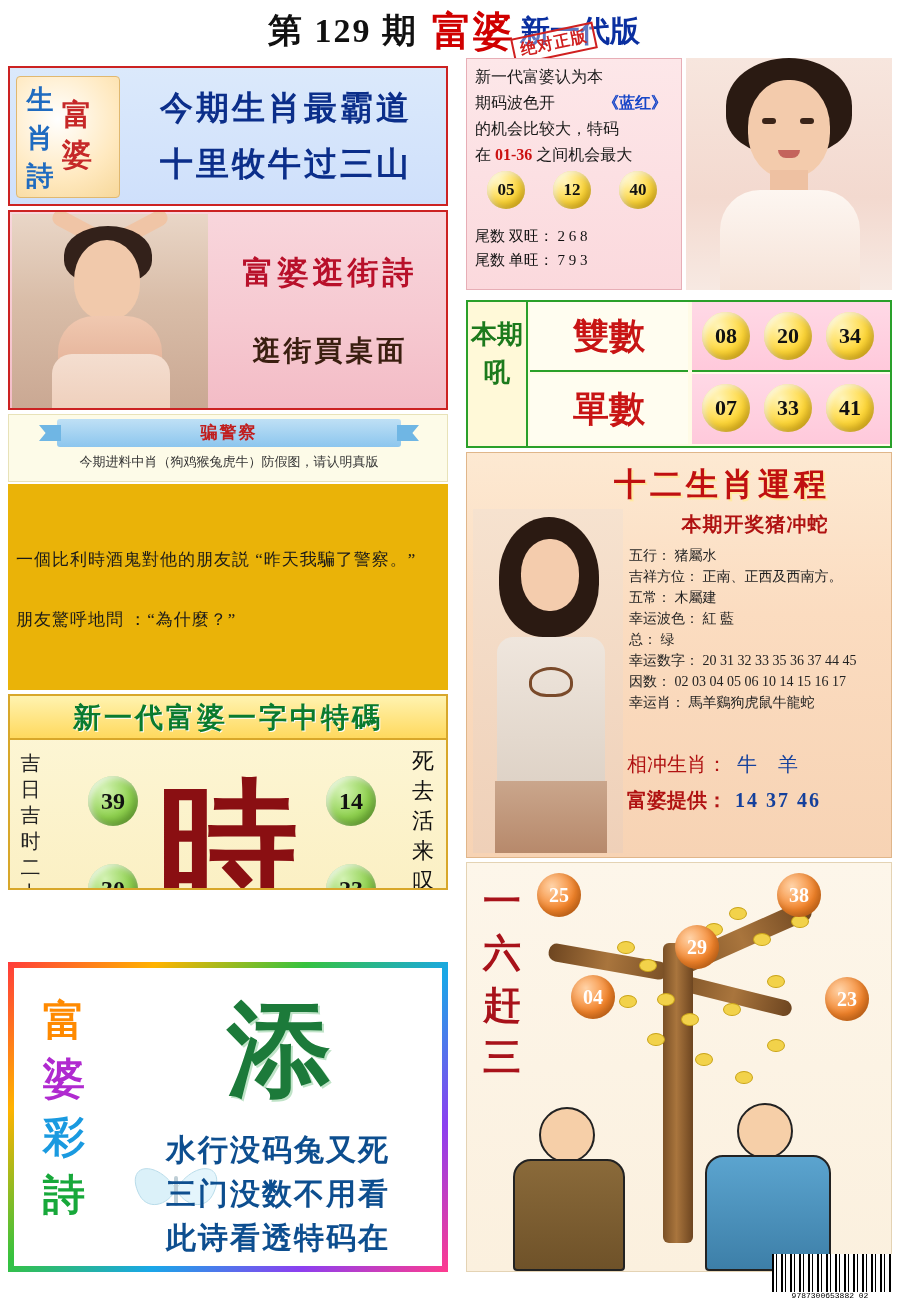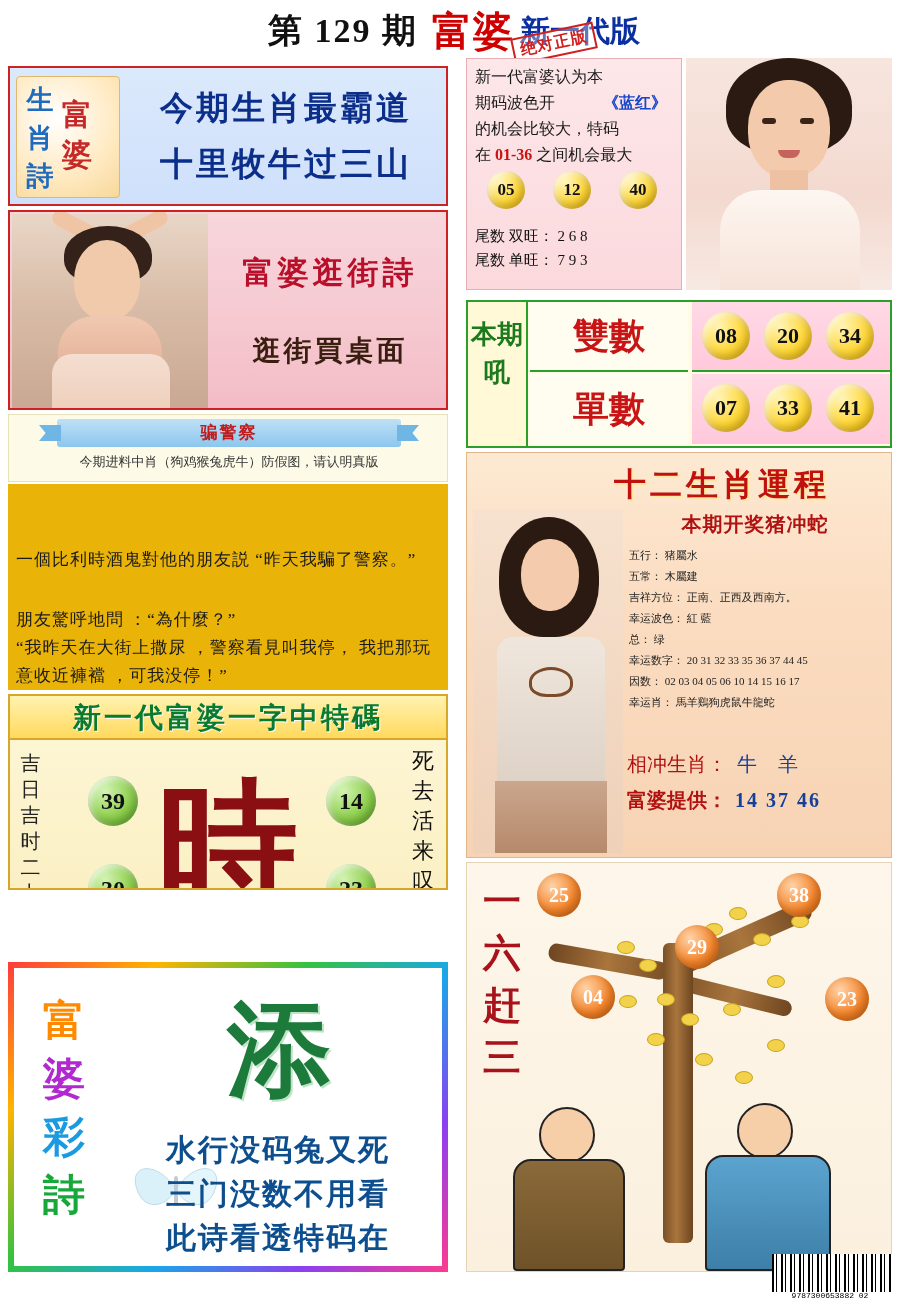--- a/index.html
+++ b/index.html
@@ -366,21 +366,21 @@
   .zf-photo .bull {
     position: absolute; left: 56px; top: 158px; width: 44px; height: 30px;
     border: 3px solid #7a4a2a; border-radius: 50% 50% 40% 40%;
   }
   .zf-photo .jeans {
     position: absolute; left: 22px; top: 272px; width: 112px; height: 72px;
     background: linear-gradient(180deg,#caa68c 0%, #b7896b 100%);
   }
   .zf-rows {
     position: absolute; left: 162px; top: 92px; width: 256px;
-    font-family: "Liberation Serif", serif; font-size: 11px; color: #222; line-height: 21px;
+    font-family: "Liberation Serif", serif; font-size: 14px; color: #222; line-height: 21px;
   }
   .zf-rows div { white-space: nowrap; }
   .zf-clash {
     position: absolute; left: 160px; top: 298px; width: 258px;
     font-family: "Liberation Serif", serif; font-size: 20px; font-weight: normal; color: #b01212;
   }
   .zf-clash .val { color: #14409c; margin-left: 10px; letter-spacing: 8px; }
   .zf-provide {
     position: absolute; left: 160px; top: 334px; width: 258px;
     font-family: "Liberation Serif", serif; font-size: 20px; font-weight: bold; color: #b01212;
@@ -482,21 +482,20 @@
   <div class="panel p-notice">
     <div class="ribbon">
       <div class="ribbon-text">骗警察</div>
     </div>
     <div class="notice-text">今期进料中肖（狗鸡猴兔虎牛）防假图，请认明真版</div>
   </div>
 
   <div class="panel p-joke">
     <div class="joke-p joke-1">一個比利時酒鬼對他的朋友説 “昨天我騙了警察。”</div>
     <div class="joke-p joke-2">朋友驚呼地問 ：“為什麼？”</div>
-    <div class="joke-p joke-3">“我昨天在大街上撒尿 ，警察看見叫我停， 我把那玩意收近褲襠 ，可我没停！”</div>
   </div>
 
   <div class="panel p-word">
     <div class="word-banner">
       <div class="word-banner-text">新一代富婆一字中特碼</div>
     </div>
     <div class="word-side-left">吉日吉时二七连</div>
     <div class="word-big">時</div>
     <div class="word-side-right">死去活来叹气息</div>
     <div class="ball green wb1">39</div>
@@ -584,22 +583,22 @@
     <div class="zf-sub">本期开奖猪冲蛇</div>
     <div class="zf-photo">
       <div class="hair2"></div>
       <div class="face2"></div>
       <div class="shirt"></div>
       <div class="bull"></div>
       <div class="jeans"></div>
     </div>
     <div class="zf-rows">
       <div>五行：  猪屬水</div>
+      <div>吉祥方位：  正南、正西及西南方。</div>
       <div>五常：  木屬建</div>
-      <div>吉祥方位：  正南、正西及西南方。</div>
       <div>幸运波色：  紅 藍</div>
       <div>总：  绿</div>
       <div>幸运数字：  20 31 32 33 35 36 37 44 45</div>
       <div>因数：  02 03 04 05 06 10 14 15 16 17</div>
       <div>幸运肖：  馬羊鷄狗虎鼠牛龍蛇</div>
     </div>
     <div class="zf-clash">
       <span>相冲生肖：</span><span class="val">牛  羊</span>
     </div>
     <div class="zf-provide">

